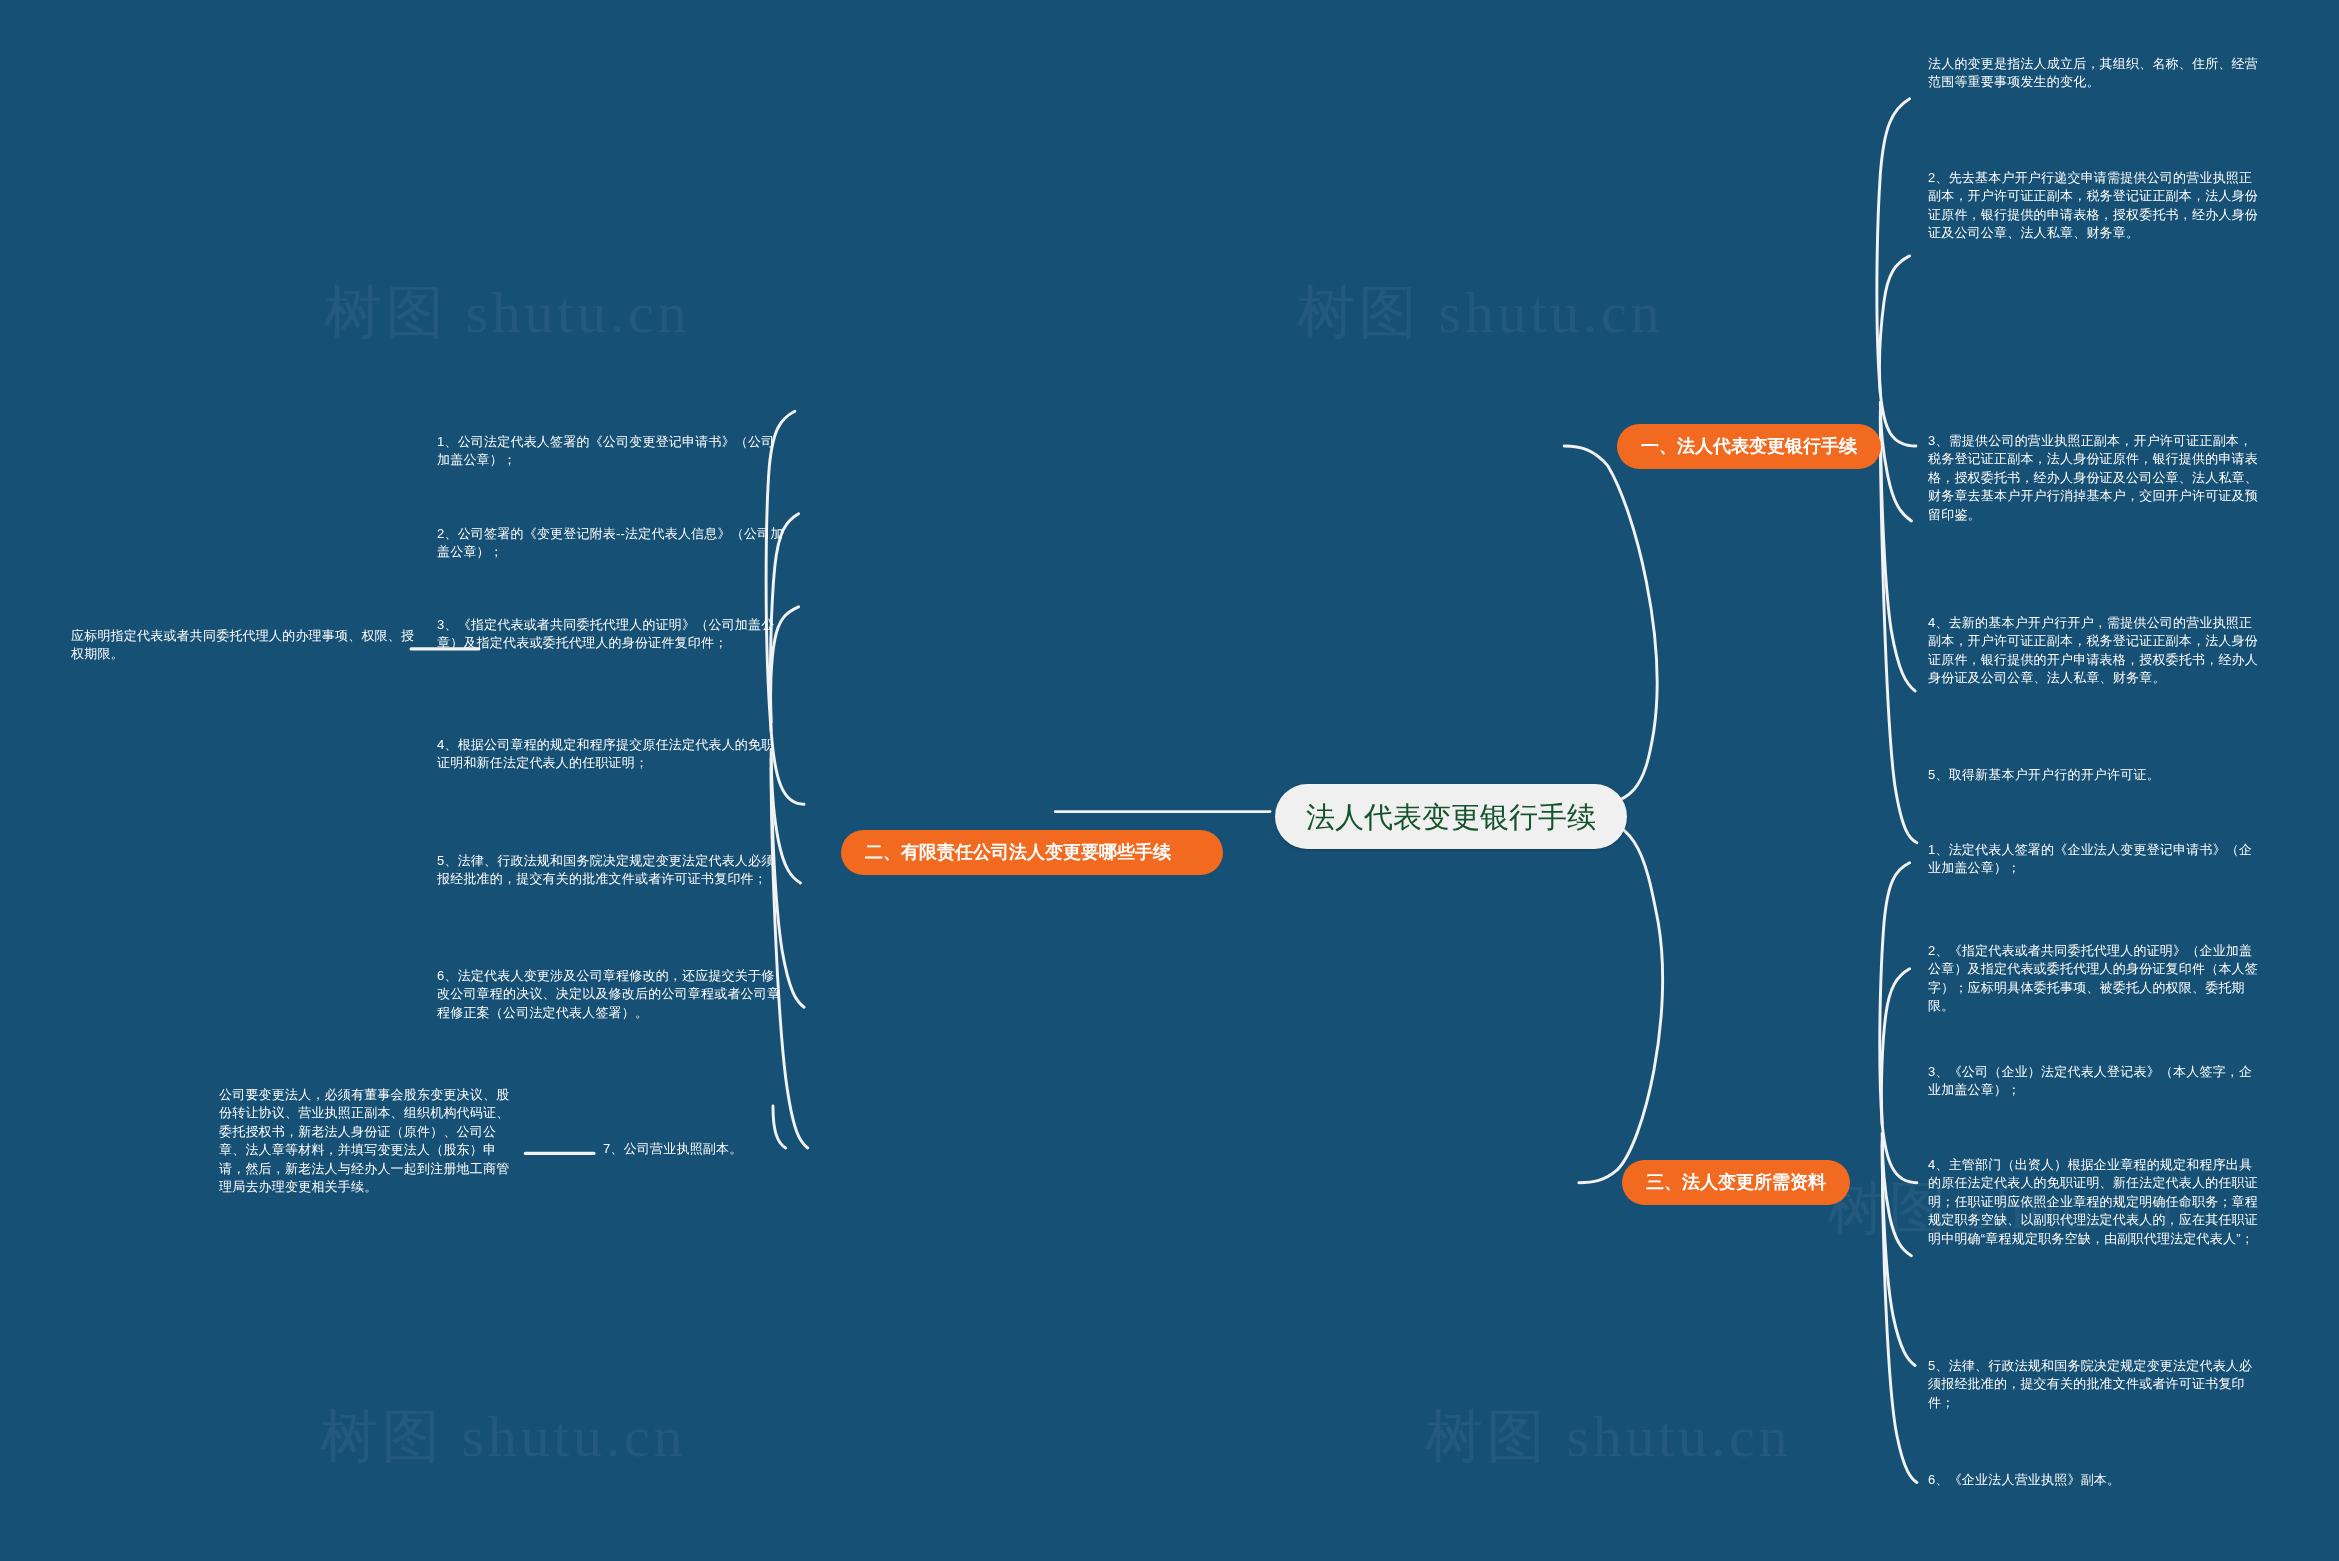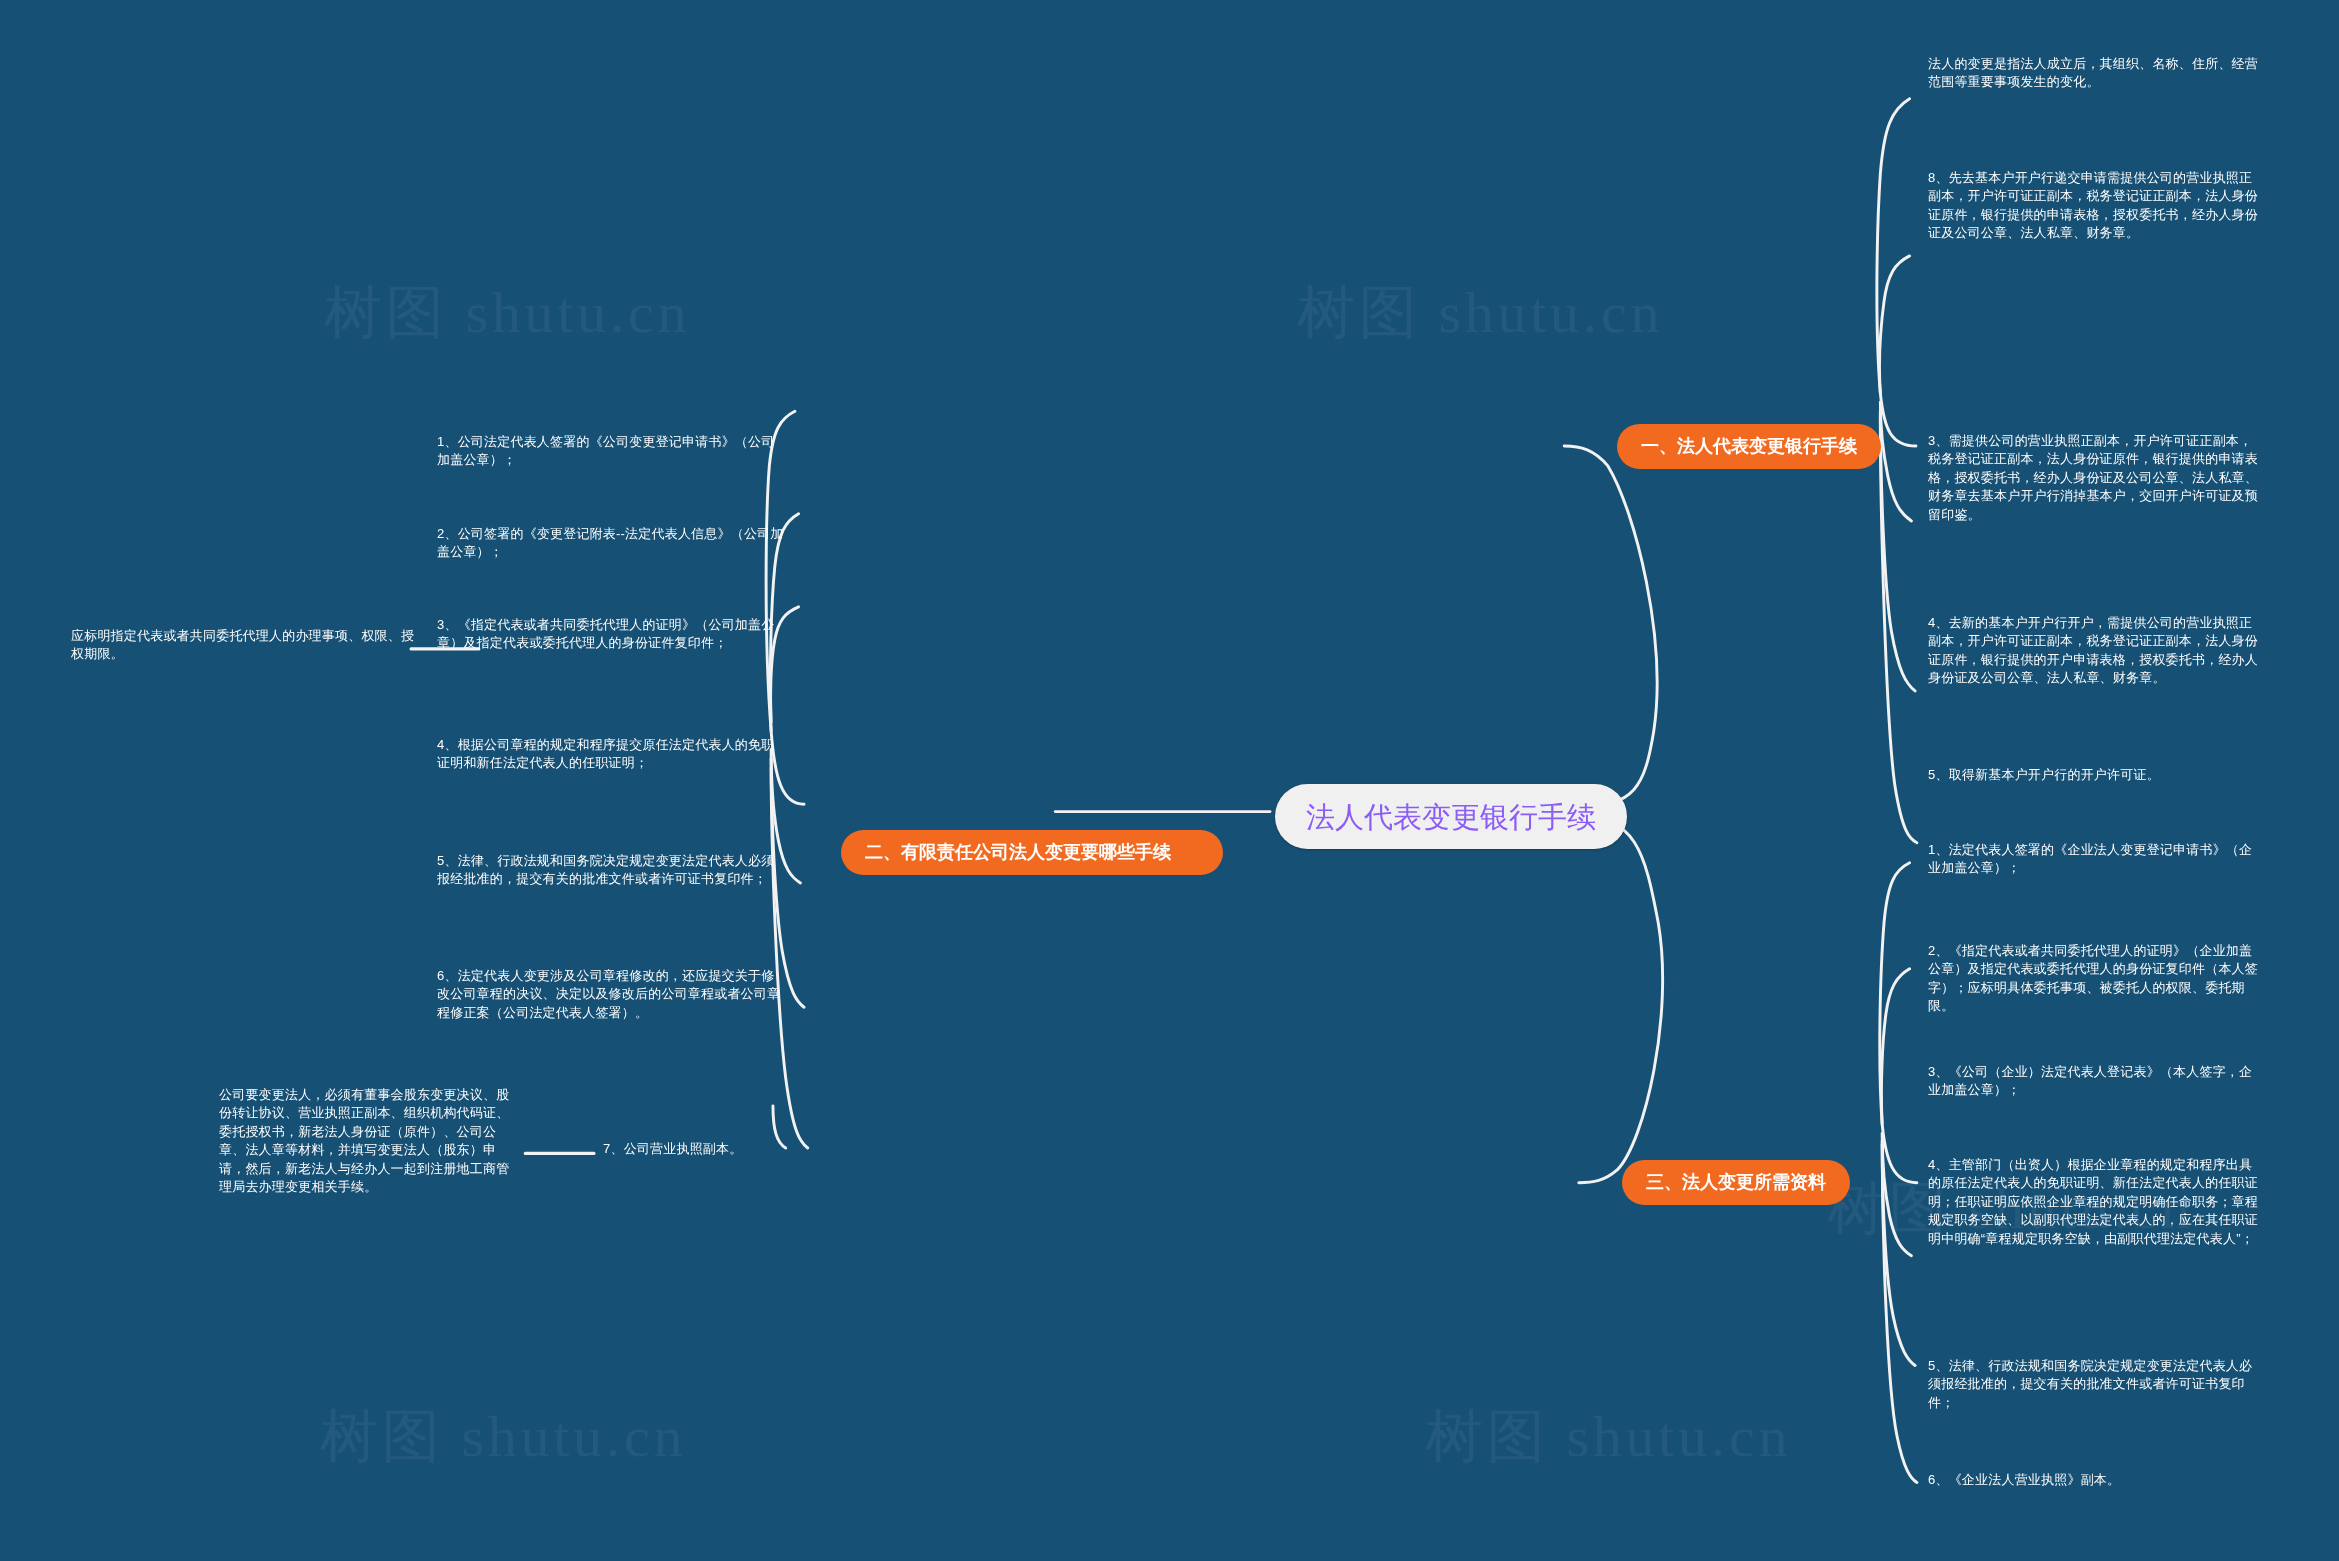--- a/index.html
+++ b/index.html
@@ -36,21 +36,21 @@
     color:#ffffff;
     font-size:13px;
     line-height:1.42;
     letter-spacing:0.2px;
   }
   .node .txt{display:block;}
 
   .center-node{
     position:absolute;
     background:#f0f0f0;
-    color:#8b5cf6;
+    color:#14532d;
     border-radius:37px;
     padding:14.6px 31px;
     font-size:29px;
     line-height:1.25;
     white-space:nowrap;
     box-shadow:0 0.9px 2.7px rgba(0,0,0,0.25);
     font-weight:400;
   }
 
   .branch-node{
@@ -127,21 +127,21 @@
   </div>
 
   <div class="branch-node nowrap" style="left:1622px;top:1160px;">
     <span>三、法人变更所需资料</span>
   </div>
 
   <div class="node" style="left:1928px;top:55px;width:334px;">
     <span class="txt">法人的变更是指法人成立后，其组织、名称、住所、经营范围等重要事项发生的变化。</span>
   </div>
   <div class="node" style="left:1928px;top:169px;width:334px;">
-    <span class="txt">8、先去基本户开户行递交申请需提供公司的营业执照正副本，开户许可证正副本，税务登记证正副本，法人身份证原件，银行提供的申请表格，授权委托书，经办人身份证及公司公章、法人私章、财务章。</span>
+    <span class="txt">2、先去基本户开户行递交申请需提供公司的营业执照正副本，开户许可证正副本，税务登记证正副本，法人身份证原件，银行提供的申请表格，授权委托书，经办人身份证及公司公章、法人私章、财务章。</span>
   </div>
   <div class="node" style="left:1928px;top:432px;width:334px;">
     <span class="txt">3、需提供公司的营业执照正副本，开户许可证正副本，税务登记证正副本，法人身份证原件，银行提供的申请表格，授权委托书，经办人身份证及公司公章、法人私章、财务章去基本户开户行消掉基本户，交回开户许可证及预留印鉴。</span>
   </div>
   <div class="node" style="left:1928px;top:614px;width:334px;">
     <span class="txt">4、去新的基本户开户行开户，需提供公司的营业执照正副本，开户许可证正副本，税务登记证正副本，法人身份证原件，银行提供的开户申请表格，授权委托书，经办人身份证及公司公章、法人私章、财务章。</span>
   </div>
   <div class="node" style="left:1928px;top:766px;width:334px;">
     <span class="txt">5、取得新基本户开户行的开户许可证。</span>
   </div>

